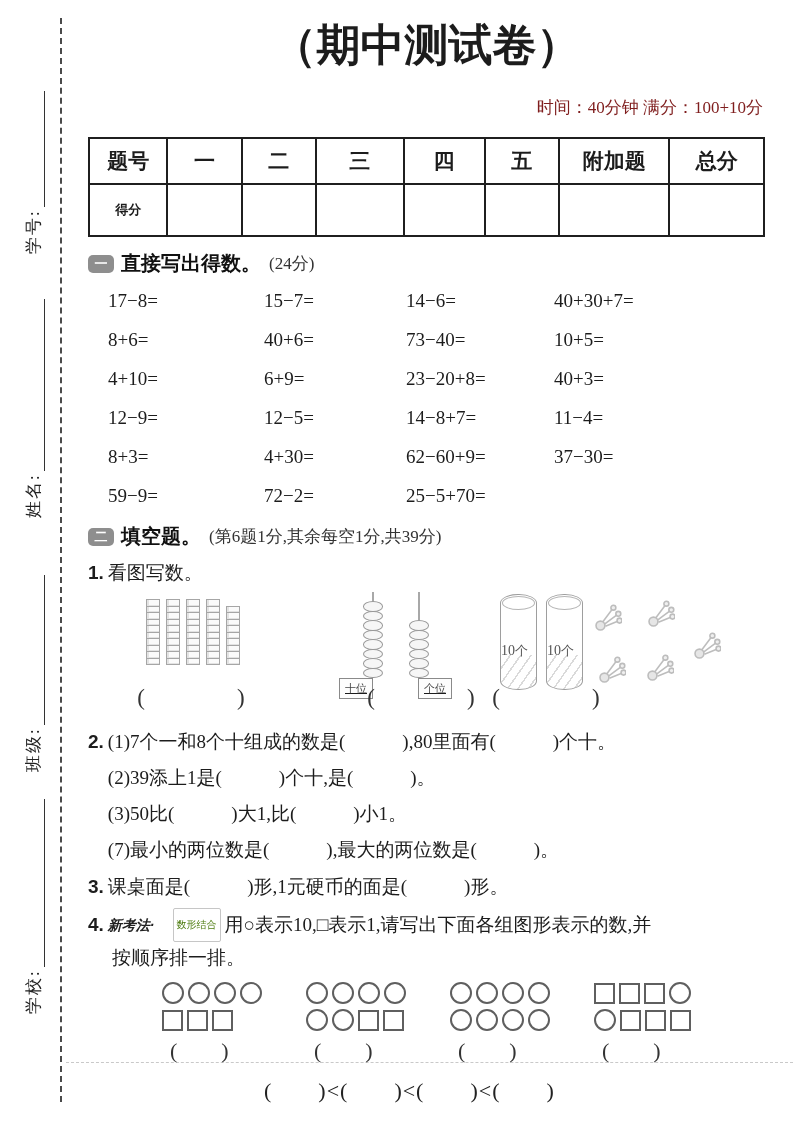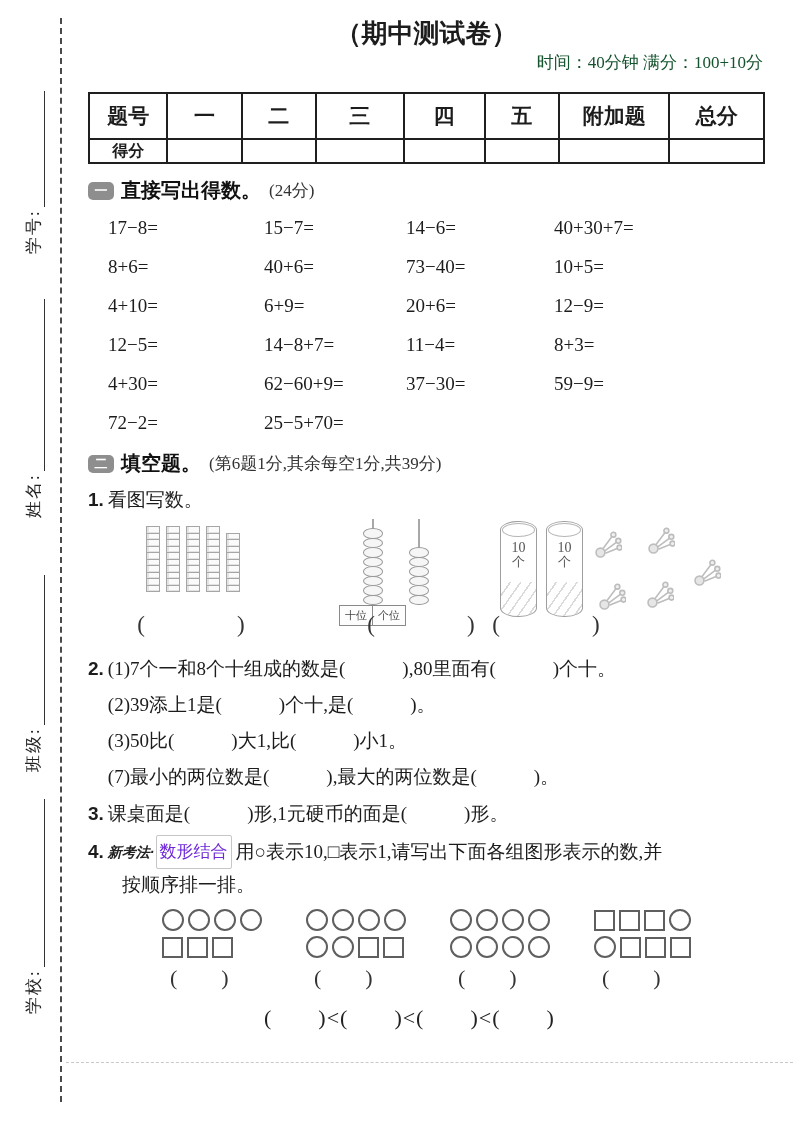--- a/index.html
+++ b/index.html
@@ -26,32 +26,32 @@
   .seal-label { font-size:17px; color:#222; letter-spacing:2px; }
   .seal-blank { display:inline-block; height:1px; border-bottom:1.5px solid #333; margin-left:2px; }
 
   
   .content { position:absolute; left:88px; top:0; width:677px; }
 
   .paper-title {
     margin-top:30px; text-align:center; font-size:41px; font-weight:bold;
     letter-spacing:1px; font-family:"Liberation Serif", serif;
   }
-  .paper-subtitle { margin-top:16px; text-align:center; font-size:26px; font-weight:bold; }
-  .time-info { margin-top:0; text-align:right; font-size:17px; color:#14532d; padding-right:2px; }
+  .paper-subtitle { margin-top:16px; text-align:center; font-size:44px; font-weight:bold; }
+  .time-info { margin-top:21px; text-align:right; font-size:17px; color:#7f1d1d; padding-right:2px; }
 
   table.score-table {
     margin-top:18px; width:100%; border-collapse:collapse; table-layout:fixed;
   }
   .score-table th, .score-table td {
     border:2px solid #1f1f1f; text-align:center; font-size:21px; font-weight:bold;
     font-family:"Liberation Sans", sans-serif;
   }
   .score-table tr:first-child th { height:46px; }
-  .score-table tr:last-child td { height:24px; font-size:16px; }
+  .score-table tr:last-child td { height:52px; font-size:13px; }
 
   .sec-header { display:flex; align-items:center; gap:7px; margin-top:13px; }
   .sec-badge {
     width:26px; height:18px; flex:0 0 26px; background:#8e8e8e; border-radius:5px;
     color:#ffffff; font-size:13px; font-weight:bold; line-height:1;
     display:flex; align-items:center; justify-content:center;
     font-family:"Liberation Sans", sans-serif;
   }
   .sec-title { font-size:20px; font-weight:bold; font-family:"Liberation Sans", sans-serif; color:#111; }
   .sec-points { font-size:17px; color:#333; margin-left:1px; }
@@ -83,31 +83,31 @@
     position:relative; width:22px; height:86px;
     display:flex; flex-direction:column; justify-content:flex-end; align-items:center;
   }
   .abacus-rod::before {
     content:''; position:absolute; top:0; bottom:0; left:50%; width:2px; margin-left:-1px; background:#a8a8a8;
   }
   .bead {
     width:20px; height:10.5px; border:1px solid #999; border-radius:50%;
     background:#f6f6f6; margin-top:-1px; position:relative; z-index:1;
   }
-  .abacus-labels { display:flex; justify-content:flex-start; margin-top:0; }
+  .abacus-labels { display:flex; justify-content:space-between; margin-top:0;text-decoration:underline; }
   .abacus-label {
     border:1px solid #8a8a8a; font-size:11px; color:#444; padding:2px 5px; background:#fdfdfd;
     font-family:"Liberation Serif", serif; margin-left:-1px; white-space:nowrap;
   }
 
   .fig-tubes { position:absolute; left:412px; top:2px; display:flex; gap:9px; }
   .tube {
     position:relative; width:37px; height:96px; border:1.5px solid #9e9e9e;
     border-radius:18px / 9px; background:#ffffff; overflow:hidden;
-    display:flex; flex-direction:column; align-items:center; padding-top:18px;
+    display:flex; flex-direction:row; align-items:center; padding-top:18px;
   }
   .tube::before {
     content:''; position:absolute; top:1px; left:1px; right:1px; height:12px;
     border:1.2px solid #b5b5b5; border-radius:50%;
   }
   .tube::after {
     content:''; position:absolute; left:0; right:0; bottom:0; height:34px;
     background:repeating-linear-gradient(125deg, rgba(170,170,170,0) 0 7px, rgba(170,170,170,.55) 7px 8.5px);
     opacity:.8;
   }
@@ -121,23 +121,23 @@
   .q2-block { display:flex; margin-top:10px; font-size:19px; }
   .q2-lines { line-height:36px; }
   .q2-lines .sub-line { }
   .q3-row { margin-top:4px; }
 
   
   .q4-line1 { display:flex; align-items:center; margin-top:6px; font-size:19px; line-height:32px; }
   .q4-badge { display:inline-flex; align-items:center; margin-right:4px; white-space:nowrap; }
   .q4-badge-italic { font-style:italic; font-weight:bold; font-size:14px; color:#222;
     font-family:"Liberation Sans", sans-serif; }
-  .q4-badge-boxed { border:1px solid #c6c6c6; border-radius:2px; font-size:17px; color:#6d28d9;
-    padding:0 3px; margin-left:1px; font-family:"Liberation Sans", sans-serif; }
-  .q4-line2 { margin-left:34px; font-size:19px; line-height:32px; }
+  .q4-badge-boxed { border:1px solid #c6c6c6; border-radius:2px; font-size:10px; color:#4d7c0f;
+    padding:0 3px; margin-left:18px; font-family:"Liberation Sans", sans-serif; }
+  .q4-line2 { margin-left:24px; font-size:19px; line-height:32px; }
 
   .shape-groups { display:flex; gap:26px; padding-left:74px; margin-top:8px; }
   .shape-group { width:118px; }
   .shape-row { display:flex; gap:4px; margin-bottom:5px; }
   .shape { display:inline-block; }
   .shape.circle { width:22px; height:22px; border:2px solid #5f5f5f; border-radius:50%; background:#fff; }
   .shape.square { width:21px; height:21px; border:2px solid #5f5f5f; background:#fff; margin-top:1px; }
   .group-paren { font-size:22px; color:#333; padding-left:8px; margin-top:2px; }
 
   .order-line { margin-top:10px; padding-left:176px; font-size:22px; color:#222; letter-spacing:1px; }
@@ -215,21 +215,22 @@
     <span>17−8=</span>
     <span>15−7=</span>
     <span>14−6=</span>
     <span>40+30+7=</span>
     <span>8+6=</span>
     <span>40+6=</span>
     <span>73−40=</span>
     <span>10+5=</span>
     <span>4+10=</span>
     <span>6+9=</span>
-    <span>20+6=</span>
+    <span>23−20+8=</span>
+    <span>40+3=</span>
     <span>12−9=</span>
     <span>12−5=</span>
     <span>14−8+7=</span>
     <span>11−4=</span>
     <span>8+3=</span>
     <span>4+30=</span>
     <span>62−60+9=</span>
     <span>37−30=</span>
     <span>59−9=</span>
     <span>72−2=</span>

